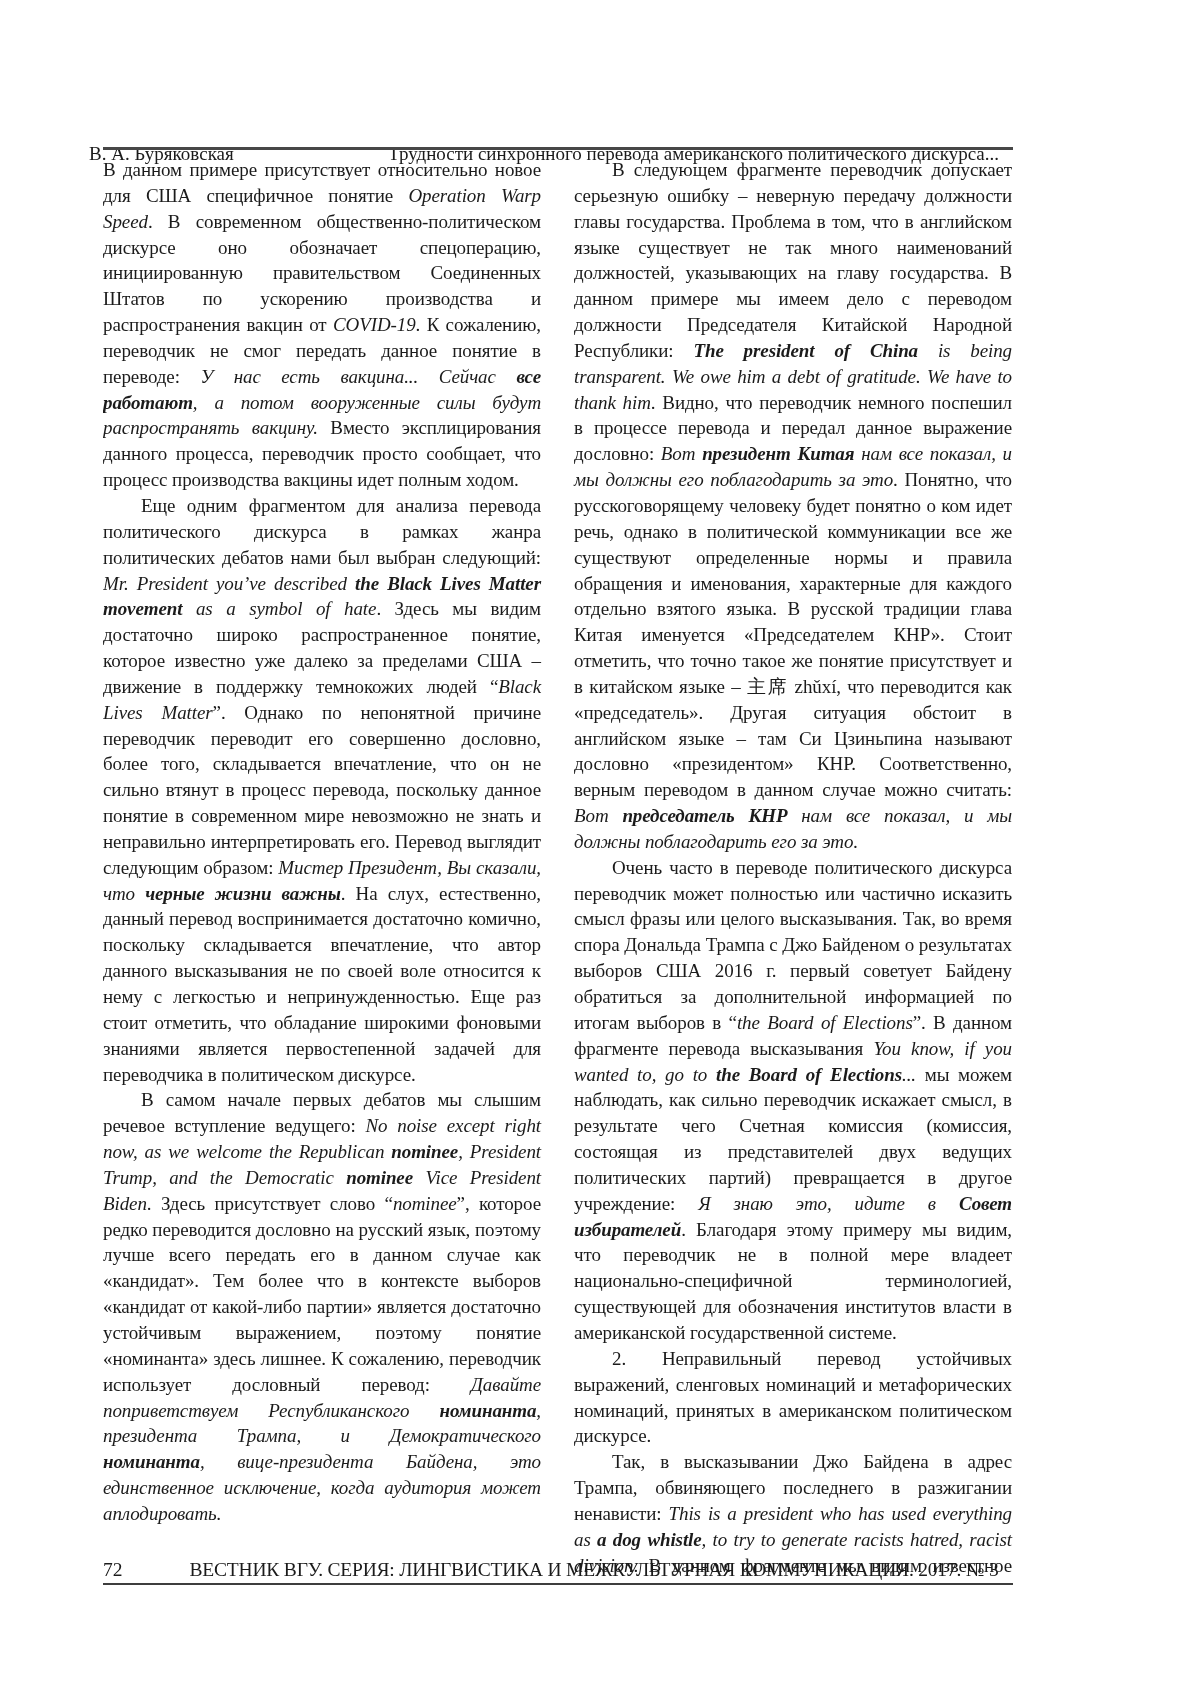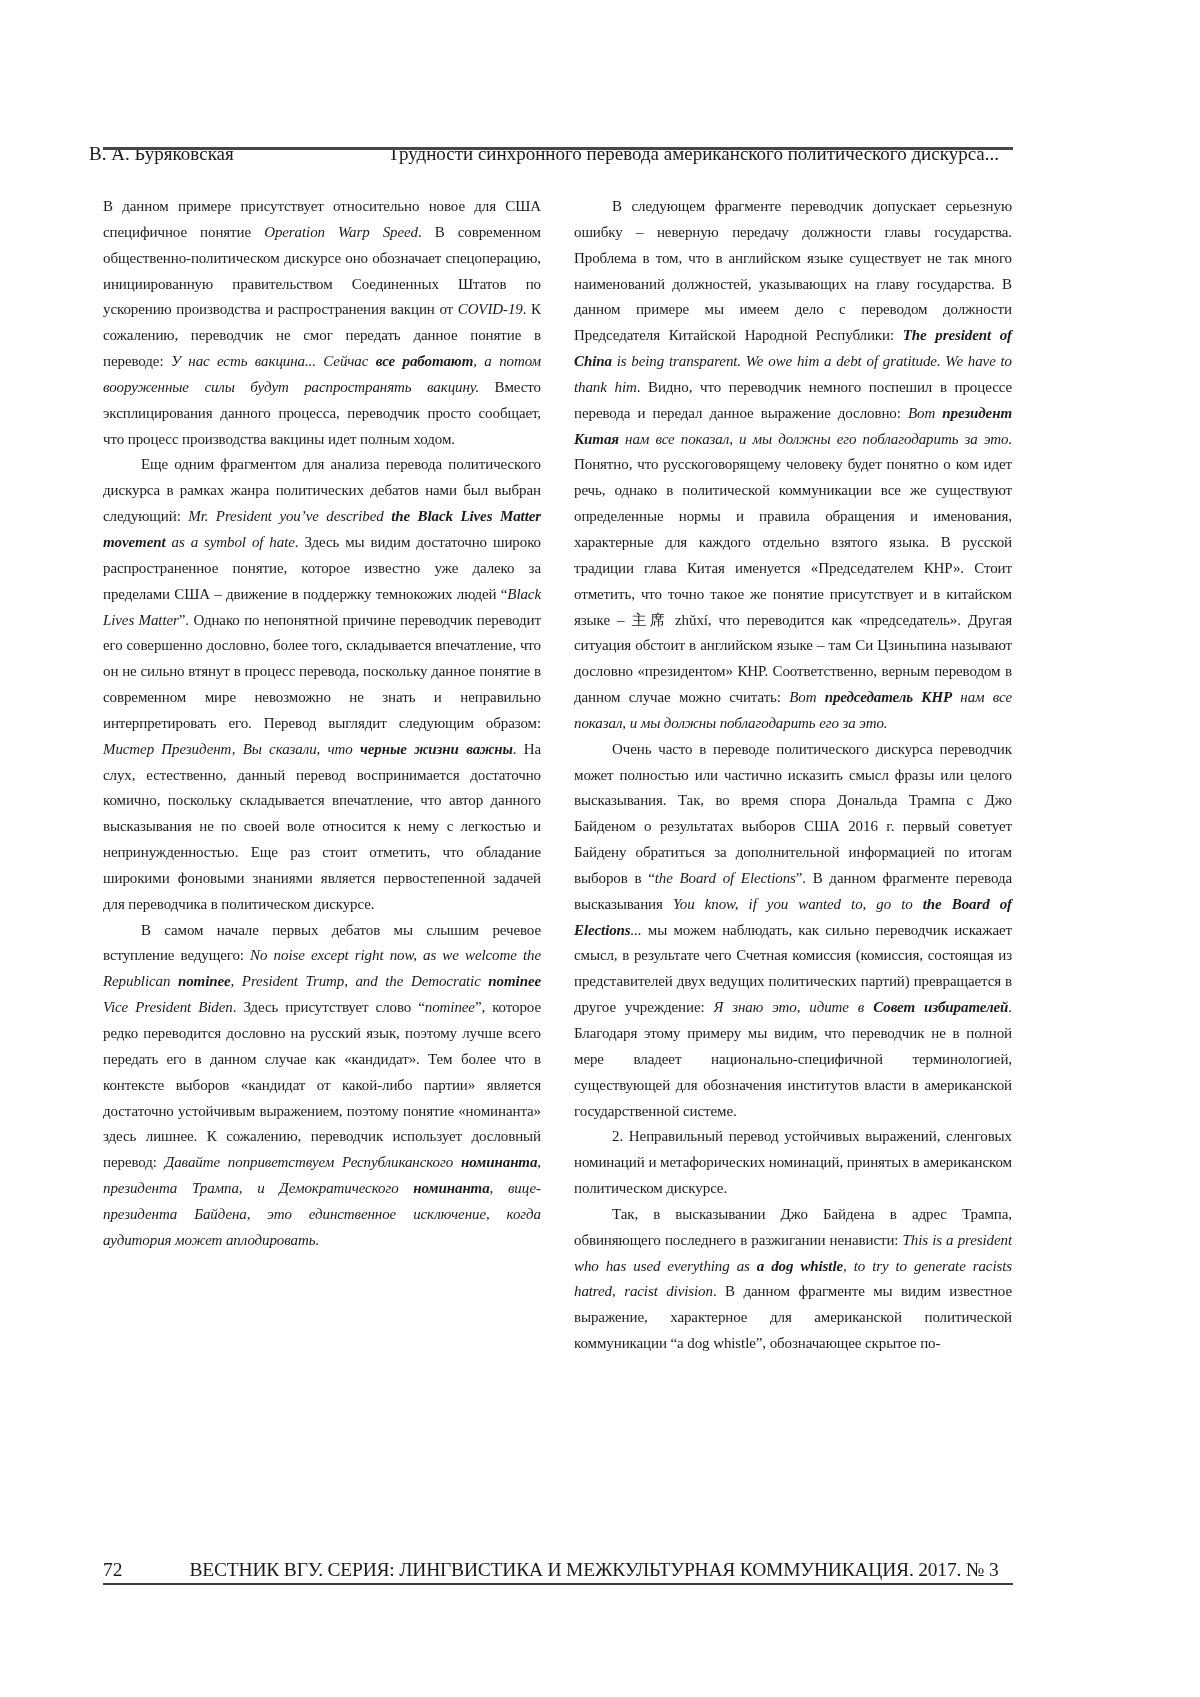--- a/index.html
+++ b/index.html
@@ -28,25 +28,24 @@
   }
 
   .body-text {
     position: absolute;
     left: 103px; top: 157px; width: 910px; height: 1422px;
     display: flex; gap: 33px;
     overflow: hidden;
   }
   .col {
     width: 438px;
-    font-size: 15px;
+    font-size: 19px;
     line-height: 25.85px;
     text-align: justify;
     letter-spacing: -0.1px;
-    margin-top: 37px;
   }
   .para { margin: 0; }
   .para.indent { text-indent: 38px; font-family: Liberation Serif, serif; }
   .s-n { font-style: normal; }
   .s-i { font-style: italic; }
   .s-bi { font-style: italic; font-weight: 700; }
 
   .footer-rule {
     position: absolute;
     left: 103px; width: 910px; top: 1583px;

